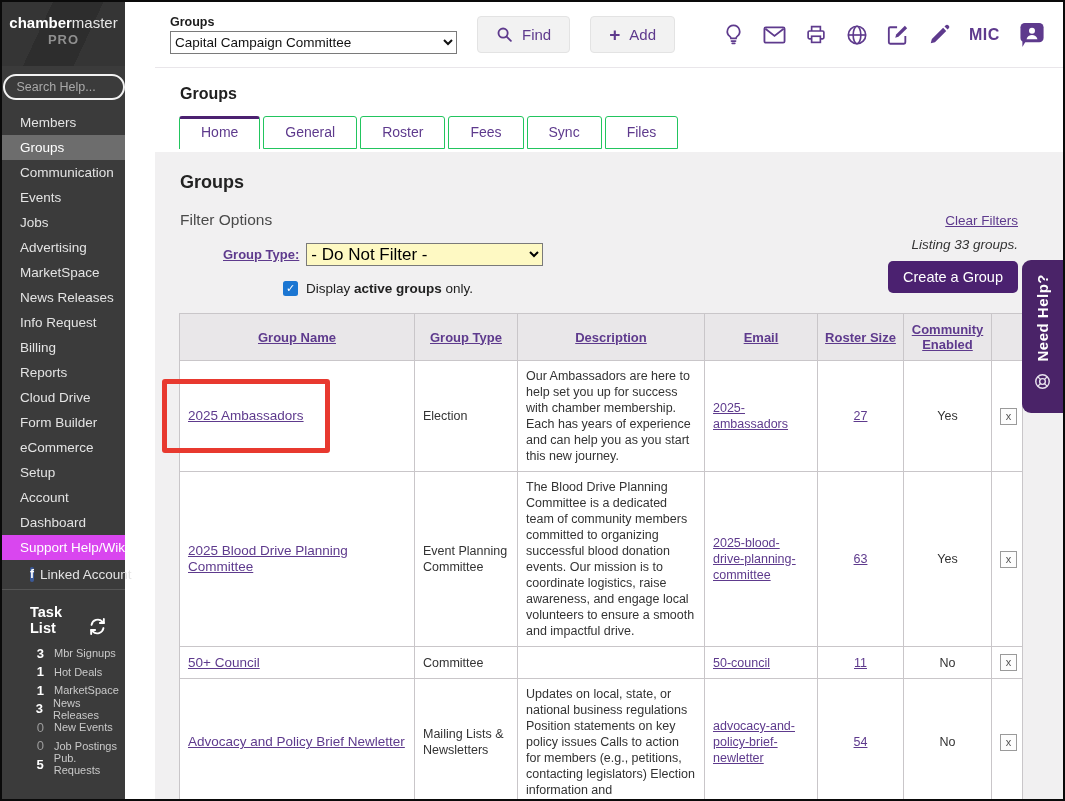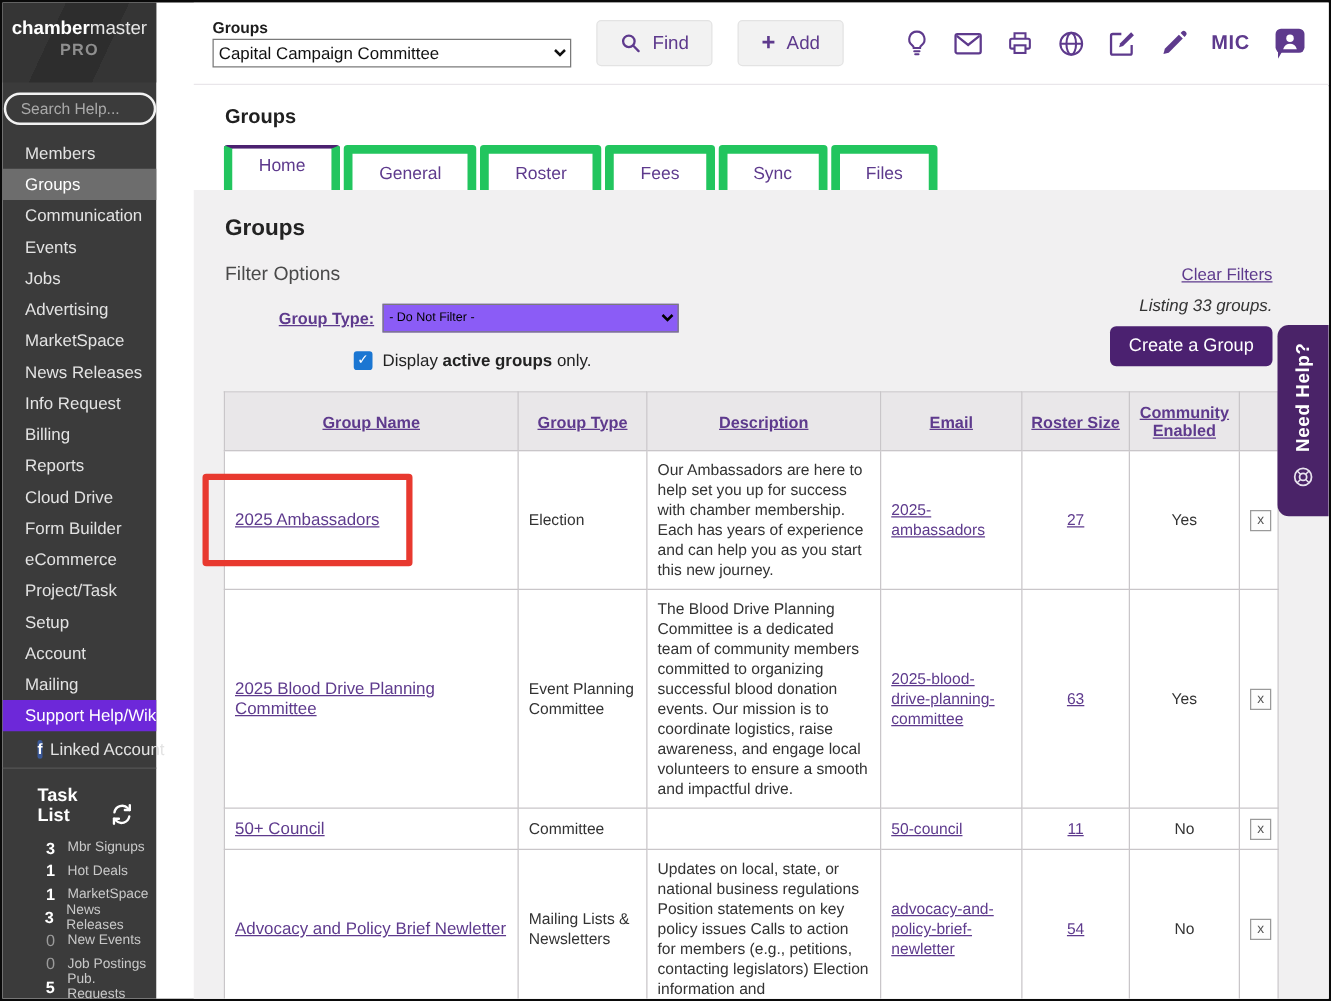--- a/index.html
+++ b/index.html
@@ -15,21 +15,21 @@
   .logo-line .b { font-weight:bold; }
   .logo-line .r { color:#e6e6e6; }
   .pro { font-size:13px; font-weight:bold; color:#8f8f8f; letter-spacing:1px; margin-top:1px; }
   .help-search { display:block; width:122px; margin:8px auto 10px auto; background:transparent;
                  border:2px solid #f2f2f2; border-radius:14px; padding:4px 12px; font-size:12.5px;
                  color:#ddd; outline:none; font-family:"Liberation Sans",sans-serif; }
   .help-search::placeholder { color:#a9a9a9; }
   nav { display:block; }
   .nav-item { height:25px; line-height:25px; padding-left:18px; font-size:13.5px; color:#e3e3e3; cursor:pointer; white-space:nowrap; }
   .nav-item.active { background:#6d6d6d; color:#fff; }
-  .nav-item.orange { background:#6d28d9; color:#fff; }
+  .nav-item.orange { background:#d946ef; color:#fff; }
   .nav-item.linked { display:flex; align-items:center; gap:6px; padding-left:28px; height:30px; border-bottom:1px solid #555; }
   .fb { display:inline-block; width:15px; height:15px; background:#3b5998; color:#fff; font-weight:bold;
         font-size:12px; text-align:center; line-height:15px; border-radius:2px; }
   .tasklist { padding:14px 0 0 0; }
   .tl-head { display:flex; align-items:flex-end; justify-content:space-between; padding:0 18px 8px 28px; }
   .tl-title { color:#fff; font-size:14.5px; font-weight:bold; }
   .tl-refresh { cursor:pointer; display:inline-flex; }
   .task-row { display:flex; align-items:center; padding-left:26px; height:18.5px; cursor:pointer; }
   .task-count { width:16px; text-align:right; font-size:13px; font-weight:bold; color:#fff; }
   .task-count.zero { color:#9b9b9b; font-weight:normal; }
@@ -47,30 +47,30 @@
             cursor:pointer; font-family:"Liberation Sans",sans-serif; }
   .tb-btn .plus { font-size:19px; font-weight:bold; line-height:1; }
   .tb-icons { display:flex; align-items:center; gap:19px; margin-left:48px; }
   .tb-icons svg { display:block; cursor:pointer; }
   .mic { font-size:16px; font-weight:bold; color:#5e3a8d; letter-spacing:.5px; cursor:pointer; }
 
   
   .main { position:absolute; left:153px; top:67px; right:0; bottom:0; background:#fff; }
   .module-title { font-size:16px; font-weight:bold; color:#202020; margin:16px 0 0 25px; }
   .tab-bar { display:flex; gap:3px; margin:13px 0 0 24px; }
-  .tab { padding:7px 21px 8px 21px; font-size:14px; color:#5e3a8d; background:#fff; border:7px solid #22c55e;
+  .tab { padding:7px 21px 8px 21px; font-size:14px; color:#5e3a8d; background:#fff; border:1px solid #22c55e;
          border-radius:3px 3px 0 0; cursor:pointer; }
   .tab.active { border-top:3px solid #4b2170; border-bottom:none; padding-top:5px; font-weight:normal; }
   .panel { position:absolute; left:0; right:0; top:83px; bottom:0; background:#f1f0f1; overflow:hidden; }
   .panel-title { font-size:18px; font-weight:bold; color:#232323; margin:20px 0 0 25px; }
   .filter-area { display:flex; justify-content:space-between; margin:18px 45px 0 25px; }
   .filter-title { font-size:15.5px; color:#4a4a4a; }
   .filter-row { margin:14px 0 12px 43px; display:flex; align-items:center; gap:7px;justify-content:space-between; }
   .gt-label { font-size:13px; font-weight:bold; color:#5e3a8d; text-decoration:underline; cursor:pointer; }
-  .filter-row select { width:237px; height:23px; font-size:10px; border:1px solid #7a7a7a; background:#8b5cf6;
+  .filter-row select { width:237px; height:23px; font-size:17px; border:1px solid #7a7a7a; background:#fef9c3;
                        font-family:"Liberation Sans",sans-serif; }
   .check-row { margin:15px 0 0 103px; display:flex; align-items:center; gap:8px; }
   .cb { width:15px; height:15px; background:#1b76d2; border-radius:2.5px; color:#fff; font-size:11px;
         line-height:15px; text-align:center; cursor:pointer; flex:0 0 auto; }
   .cb-text { font-size:13.5px; color:#222; }
   .filter-right { text-align:right; }
   .clear-filters { display:inline-block; font-size:13.5px; color:#5e3a8d; text-decoration:underline; cursor:pointer; }
   .listing { font-size:13.5px; font-style:italic; color:#333; margin-top:8px; }
   .create-btn { margin-top:9px; background:#4b2170; color:#fff; font-size:14.5px; border:none; border-radius:5px;
                 padding:8px 15px; cursor:pointer; font-family:"Liberation Sans",sans-serif; }
@@ -120,24 +120,23 @@
         <div class="nav-item"><span>Jobs</span></div>
         <div class="nav-item"><span>Advertising</span></div>
         <div class="nav-item"><span>MarketSpace</span></div>
         <div class="nav-item"><span>News Releases</span></div>
         <div class="nav-item"><span>Info Request</span></div>
         <div class="nav-item"><span>Billing</span></div>
         <div class="nav-item"><span>Reports</span></div>
         <div class="nav-item"><span>Cloud Drive</span></div>
         <div class="nav-item"><span>Form Builder</span></div>
         <div class="nav-item"><span>eCommerce</span></div>
-        <div class="nav-item"><span>Project/Task</span></div>
         <div class="nav-item"><span>Setup</span></div>
         <div class="nav-item"><span>Account</span></div>
-        <div class="nav-item"><span>Mailing</span></div>
+        <div class="nav-item"><span>Dashboard</span></div>
         <div class="nav-item orange"><span>Support Help/Wiki</span></div>
         <div class="nav-item linked">
           <span class="fb">f</span>
           <span>Linked Account</span>
         </div>
       </nav>
     <div class="tasklist">
       <div class="tl-head">
         <span class="tl-title">Task List</span>
         <span class="tl-refresh">

